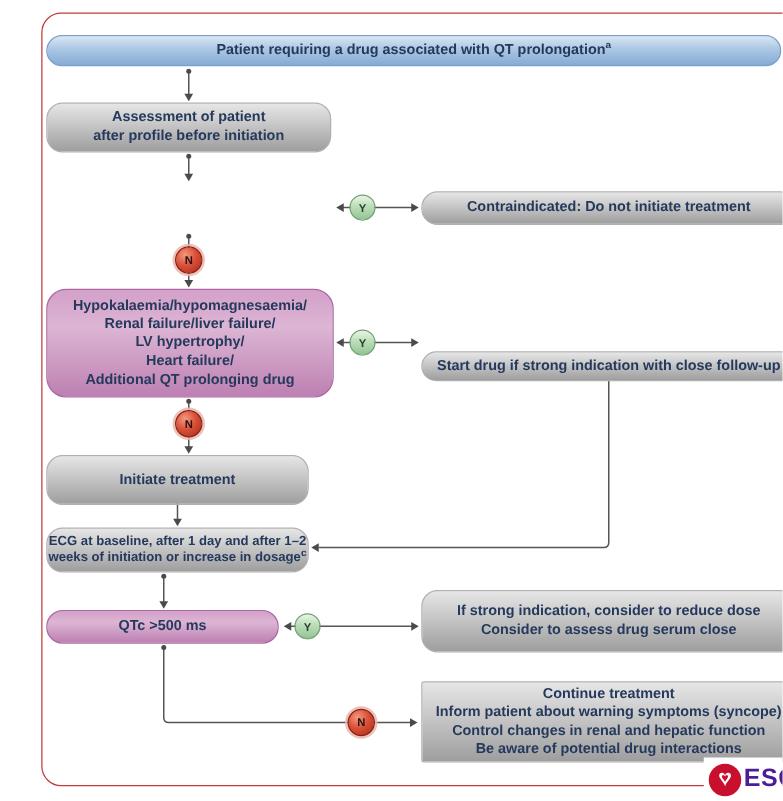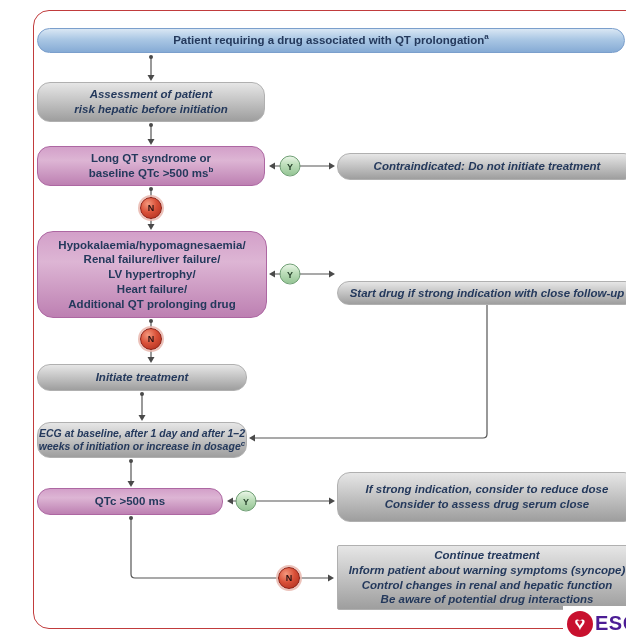--- a/index.html
+++ b/index.html
@@ -19,21 +19,20 @@
   }
   .node .ln{display:block;white-space:nowrap;}
   sup{font-size:8px;line-height:0;}
   .blue{
     background:linear-gradient(180deg,#d9e7f4 0%,#aac7e4 45%,#86abd5 100%);
     border:1px solid #7b9fcc;
   }
   .gray{
     background:linear-gradient(180deg,#e6e6e6 0%,#c6c6c6 45%,#9e9e9e 100%);
     border:1px solid #b0b0b0;
-    font-style:italic;
   }
   .pink{
     background:linear-gradient(180deg,#d3a0c9 0%,#ddb5d4 35%,#bd80b2 100%);
     border:1.6px solid #ad67a2;
   }
   .badge{
     position:absolute;transform:translate(-50%,-50%);display:flex;align-items:center;justify-content:center;
     border-radius:50%;font-weight:bold;
   }
   .yes{
@@ -114,37 +113,33 @@
       <polygon points="224,438 230,434.5 230,441.5"></polygon>
     </g>
   </svg>
 
   <div class="node blue" style="left:12px;top:28px;width:588px;height:25px;">
     <span class="ln"><span>Patient requiring a drug associated with QT prolongation</span><sup>a</sup></span>
   </div>
 
   <div class="node gray" style="left:12px;top:82px;width:228px;height:40px;">
     <span class="ln">Assessment of patient</span>
-    <span class="ln">risk hepatic before initiation</span>
+    <span class="ln">after profile before initiation</span>
   </div>
 
-  <div class="node pink" style="left:12px;top:146px;width:228px;height:40px;">
-    <span class="ln">Long QT syndrome or</span>
-    <span class="ln"><span>baseline QTc &gt;500 ms</span><sup>b</sup></span>
-  </div>
 
   <div class="node pink" style="left:12px;top:231px;width:230px;height:87px;border-radius:16px;text-align:center;">
     <span class="ln">Hypokalaemia/hypomagnesaemia/</span>
     <span class="ln">Renal failure/liver failure/</span>
     <span class="ln">LV hypertrophy/</span>
     <span class="ln">Heart failure/</span>
     <span class="ln">Additional QT prolonging drug</span>
   </div>
 
-  <div class="node gray" style="left:12px;top:364px;width:210px;height:27px;">
+  <div class="node gray" style="left:12px;top:364px;width:210px;height:40px;">
     <span class="ln">Initiate treatment</span>
   </div>
 
   <div class="node gray" id="ecg-node" style="left:12px;top:422px;width:210px;height:36px;">
     <span class="ln">ECG at baseline, after 1 day and after 1–2</span>
     <span class="ln"><span>weeks of initiation or increase in dosage</span><sup>c</sup></span>
   </div>
 
   <div class="node pink" style="left:12px;top:488px;width:186px;height:27px;">
     <span class="ln">QTc &gt;500 ms</span>

